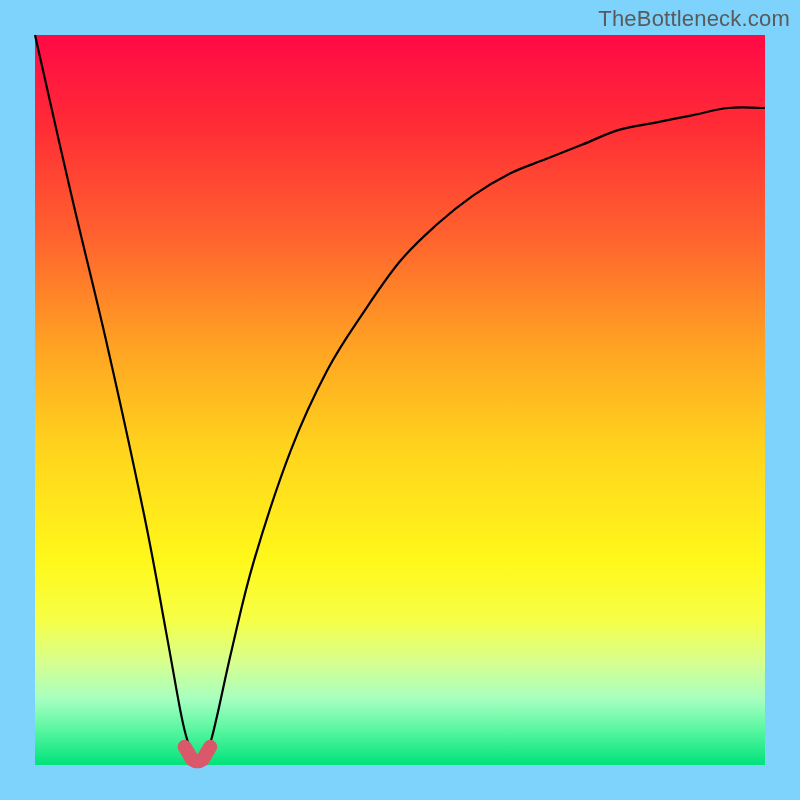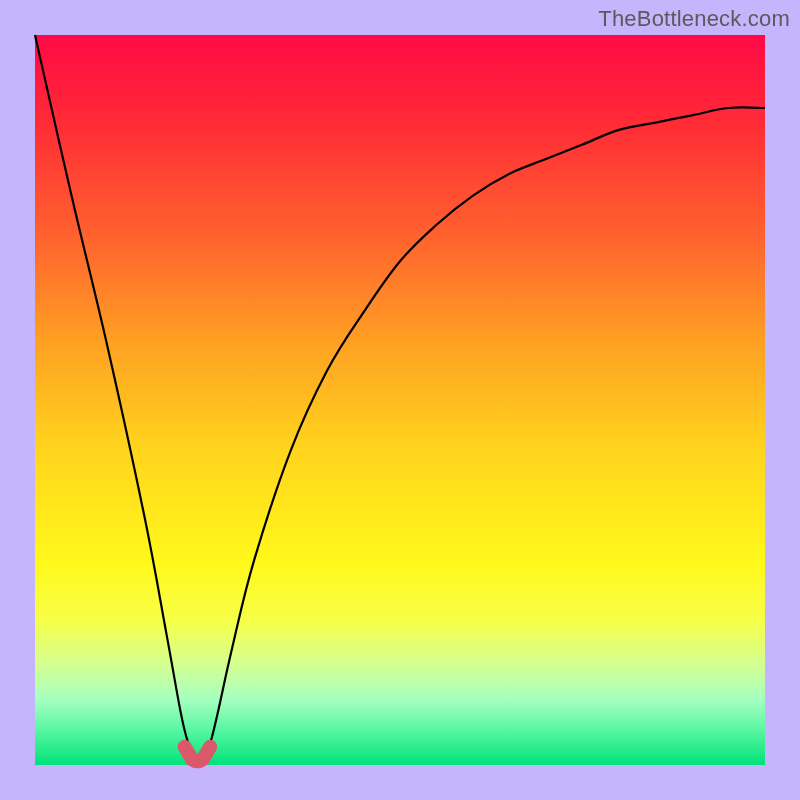--- a/index.html
+++ b/index.html
@@ -10,21 +10,21 @@
     background: #000;
     overflow: hidden;
     font-family: Arial, Helvetica, sans-serif;
   }
   .frame {
     position: absolute;
     top: 0;
     left: 0;
     width: 800px;
     height: 800px;
-    background: #c4b5fd;
+    background: #7dd3fc;
   }
   .attribution {
     position: absolute;
     top: 6px;
     right: 10px;
     font-size: 22px;
     color: #5a5a5a;
     font-weight: 500;
     letter-spacing: 0.2px;
   }

